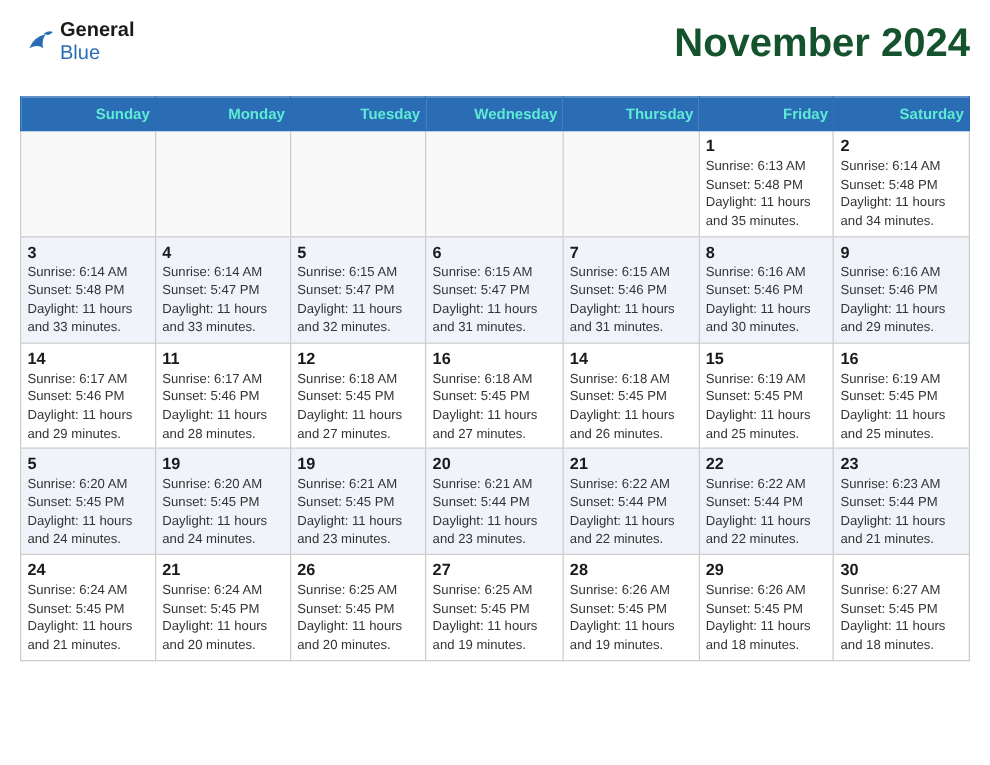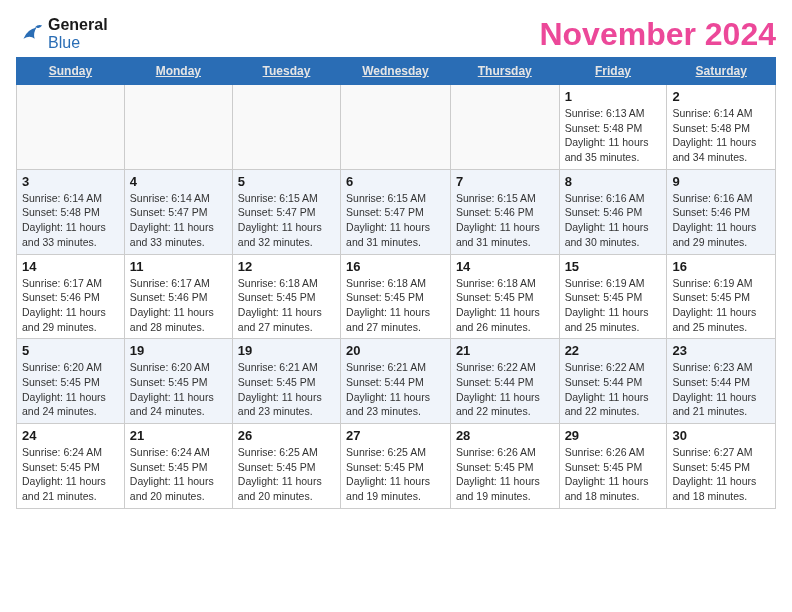--- a/index.html
+++ b/index.html
@@ -7,57 +7,56 @@
       font-family: Arial, sans-serif;
       background: #fff;
       width: 792px;
       min-height: 612px;
       padding: 16px;
     }
     .header-area {
       display: flex;
       align-items: flex-start;
       justify-content: space-between;
-      margin-bottom: 4px;
+      margin-bottom: 24px;
     }
     .logo {
       display: flex;
       align-items: center;
       gap: 4px;
     }
     .logo-bird {
       width: 28px;
       height: 28px;
     }
     .title-area {
       text-align: right;
     }
     .month-title {
       font-size: 32px;
       font-weight: bold;
-      color: #ec4899;
+      color: #14532d;
     }
     .location {
       font-size: 15px;
       color: #555;
     }
     .calendar {
       width: 100%;
       border-collapse: collapse;
       font-size: 11px;
     }
     .calendar th {
       background: #2a6db5;
-      color: #e5e5e5;
+      color: #5eead4;
       padding: 6px 4px;
-      text-align: center;
+      text-align: right;
       font-size: 12px;
       font-weight: bold;
       border: 1px solid #2a6db5;
-      text-decoration: underline;
     }
     .calendar td {
       border: 1px solid #ccc;
       vertical-align: top;
       padding: 4px 5px;
       width: 113px;
       min-height: 80px;
       background: #fff;
     }
     .calendar tr:nth-child(even) td {

